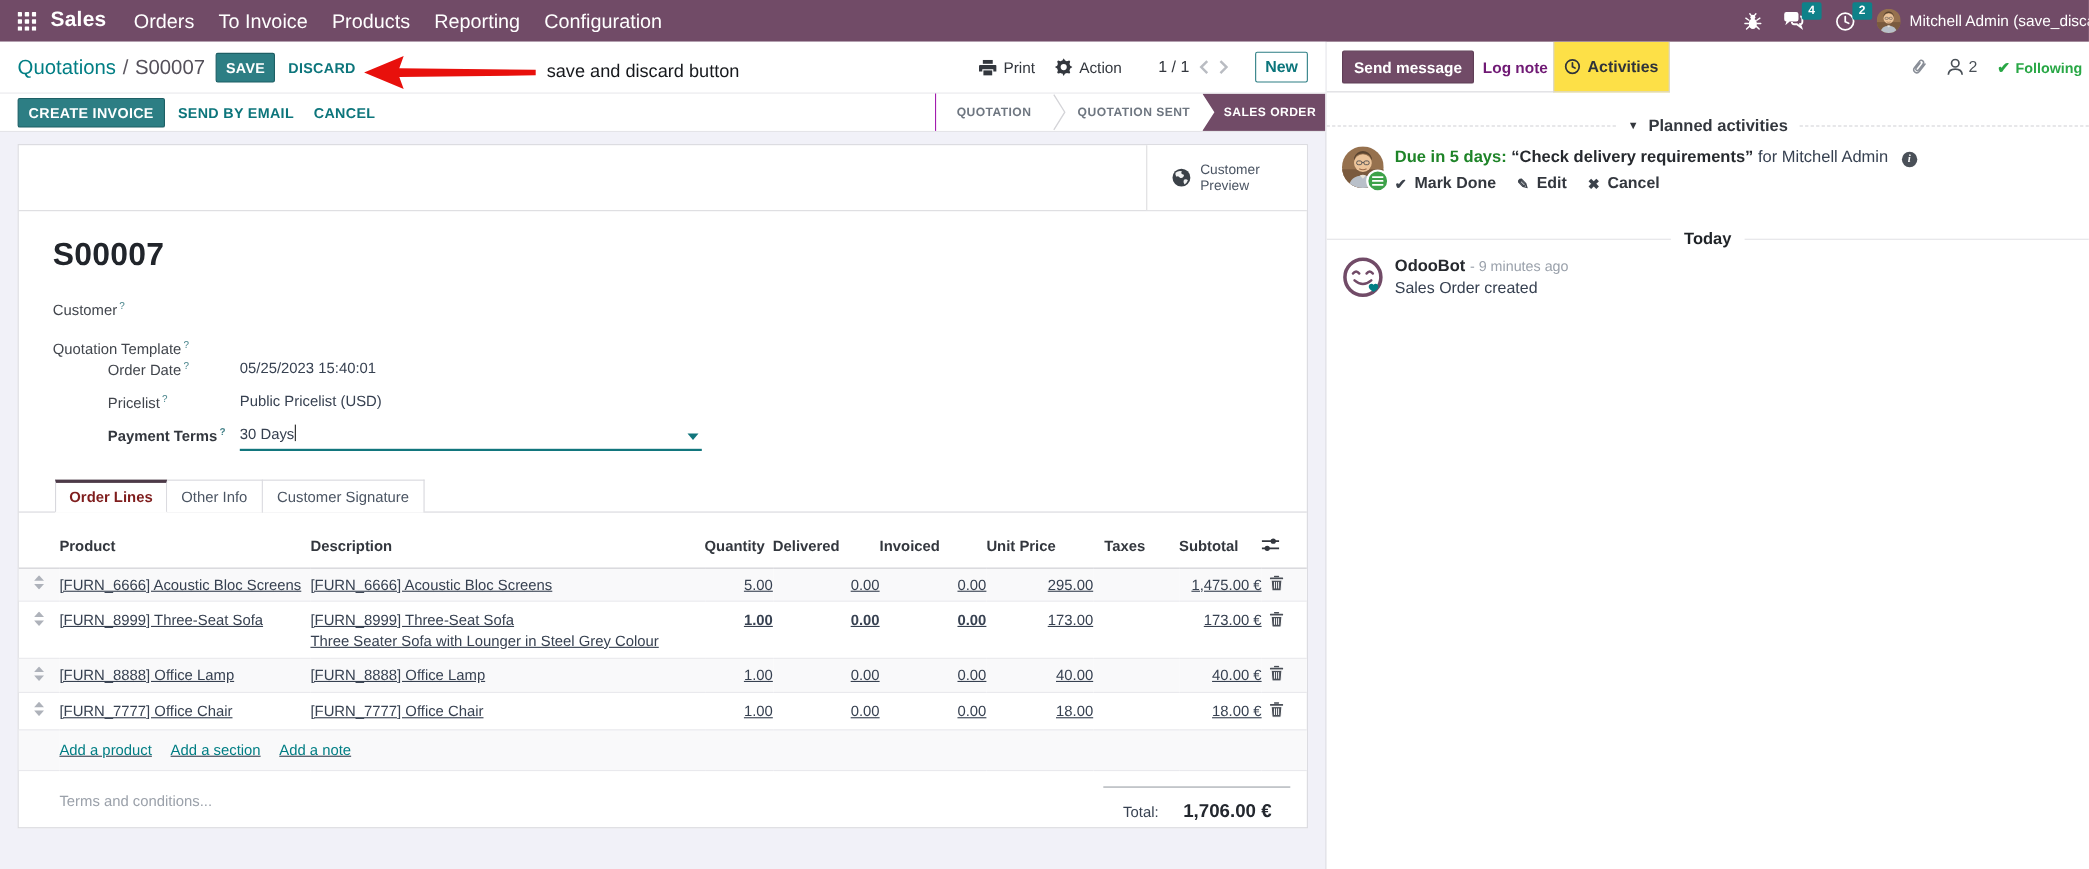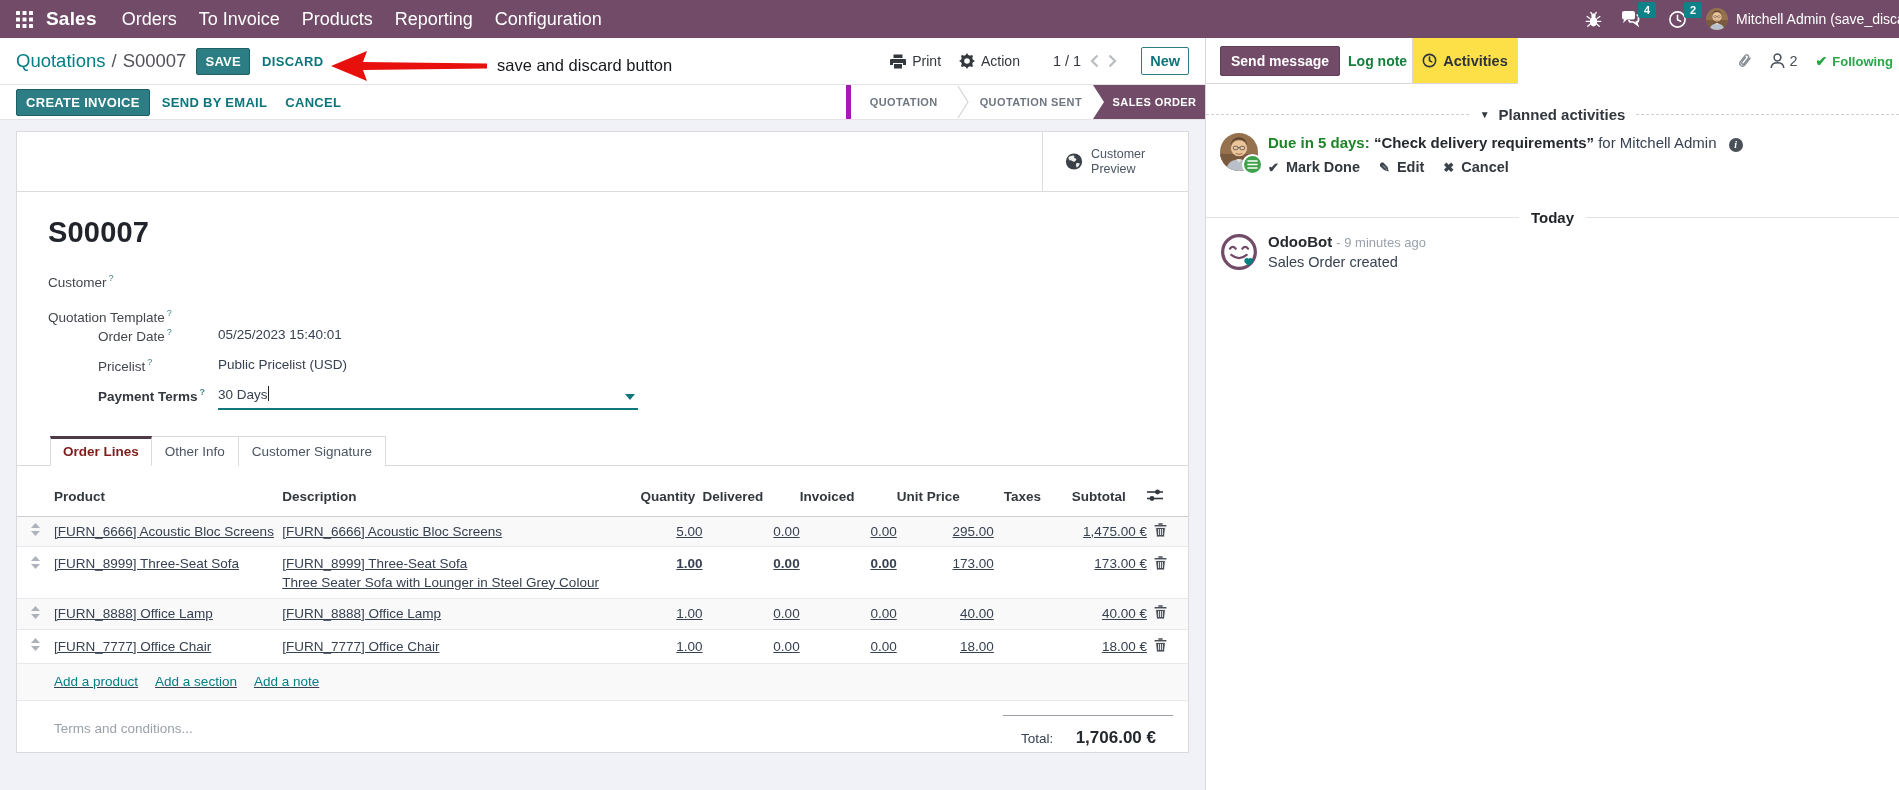--- a/index.html
+++ b/index.html
@@ -49,21 +49,21 @@
   font-weight:bold; padding:5px 8px; border-radius:2px; cursor:pointer; }
 
 
 .statusbar { height:36px; background:#fff; border-top:1px solid #e4e4e8; border-bottom:1px solid #e4e4e8;
   display:flex; align-items:center; justify-content:space-between; padding-left:16px; }
 .sb-left { display:flex; align-items:center; }
 .btn-create { background:#2d7e84; border:1px solid #1d5f65; color:#fff; font-size:13px; font-weight:bold;
   letter-spacing:.3px; padding:5px 9px; border-radius:2px; cursor:pointer; }
 .btn-flat { background:none; border:none; color:#0c757b; font-size:13px; font-weight:bold;
   letter-spacing:.3px; margin-left:6px; padding:5px 6px; cursor:pointer; }
-.steps { display:flex; align-items:stretch; height:34px; border-left:5px solid #a21caf; }
+.steps { display:flex; align-items:stretch; height:34px; border-left:1px solid #a21caf; }
 .step { display:flex; align-items:center; font-size:11px; font-weight:bold; letter-spacing:.4px;
   color:#6e7680; padding:0 19px; cursor:pointer; white-space:nowrap; }
 .step-qs { padding:0 11px; }
 .step-sep { display:flex; align-items:center; }
 .step-active { background:#714B67; color:#fff; width:112px; justify-content:center; padding:0 0 0 11px;
   clip-path:polygon(0 0, 11px 50%, 0 100%, 100% 100%, 100% 0); }
 
 
 .content { flex:1; overflow:hidden; padding:11px 16px 0 16px; }
 .card { background:#fff; border:1px solid #d9d9de; height:622px; position:relative; }
@@ -146,21 +146,21 @@
 .totals-row { display:flex; align-items:baseline; margin-top:12px; padding-right:17px; }
 .total-label { font-size:13.5px; color:#374151; margin-left:18px;}
 .total-value { margin-left:auto; font-size:17px; font-weight:bold; color:#23272e; }
 
 
 .composer { height:46px; position:relative; display:flex; align-items:center; }
 .composer-tabs { display:flex; align-items:center; align-self:stretch; border-bottom:1px solid #d8d8dc;
   padding-left:14px; width:206px; }
 .btn-send { background:#714B67; border:1px solid #5f3e56; color:#fff; font-size:14px; font-weight:bold;
   padding:6px 10px; border-radius:2px; cursor:pointer; white-space:nowrap; flex-shrink:0; }
-.btn-lognote { background:none; border:none; color:#15803d; font-size:14px; font-weight:bold;
+.btn-lognote { background:none; border:none; color:#701a75; font-size:14px; font-weight:bold;
   margin-left:8px; cursor:pointer; white-space:nowrap; flex-shrink:0; }
 .activities-box { width:106px; white-space:nowrap; flex-shrink:0; align-self:stretch; border:1px solid #d8d8dc; border-top:none;
   background:#fde047; display:flex; align-items:center; justify-content:center; gap:6px; cursor:pointer; }
 .activities-label { font-size:14.5px; font-weight:bold; color:#2f333a; }
 .chatter-icons { position:absolute; right:6px; top:0; height:46px; display:flex; align-items:center; gap:18px; }
 .follower-btn { display:flex; align-items:center; gap:5px; background:none; border:none; cursor:pointer;
   font-size:14.5px; color:#495057; }
 .following-btn { display:flex; align-items:center; gap:5px; background:none; border:none; cursor:pointer;
   font-size:13px; color:#28a745; font-weight:bold; }
 .check-glyph { font-size:14px; }

